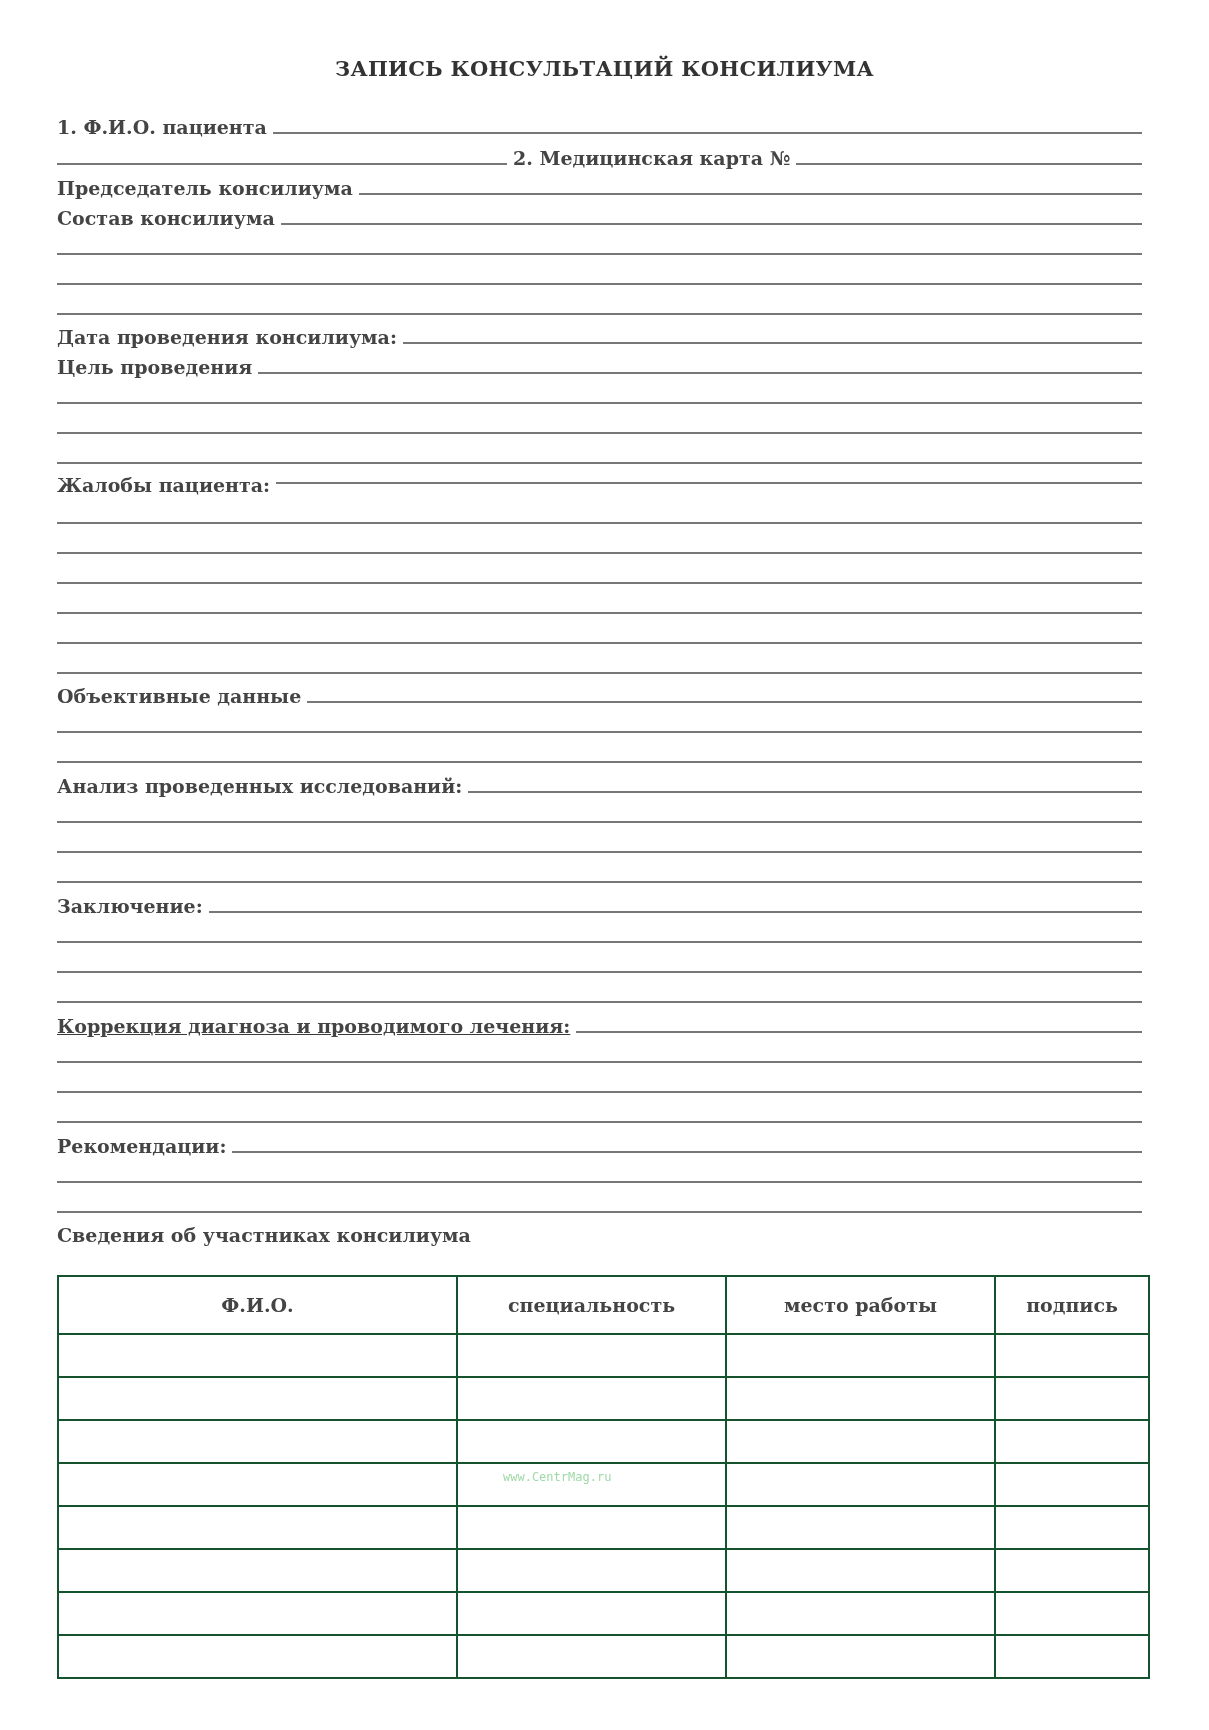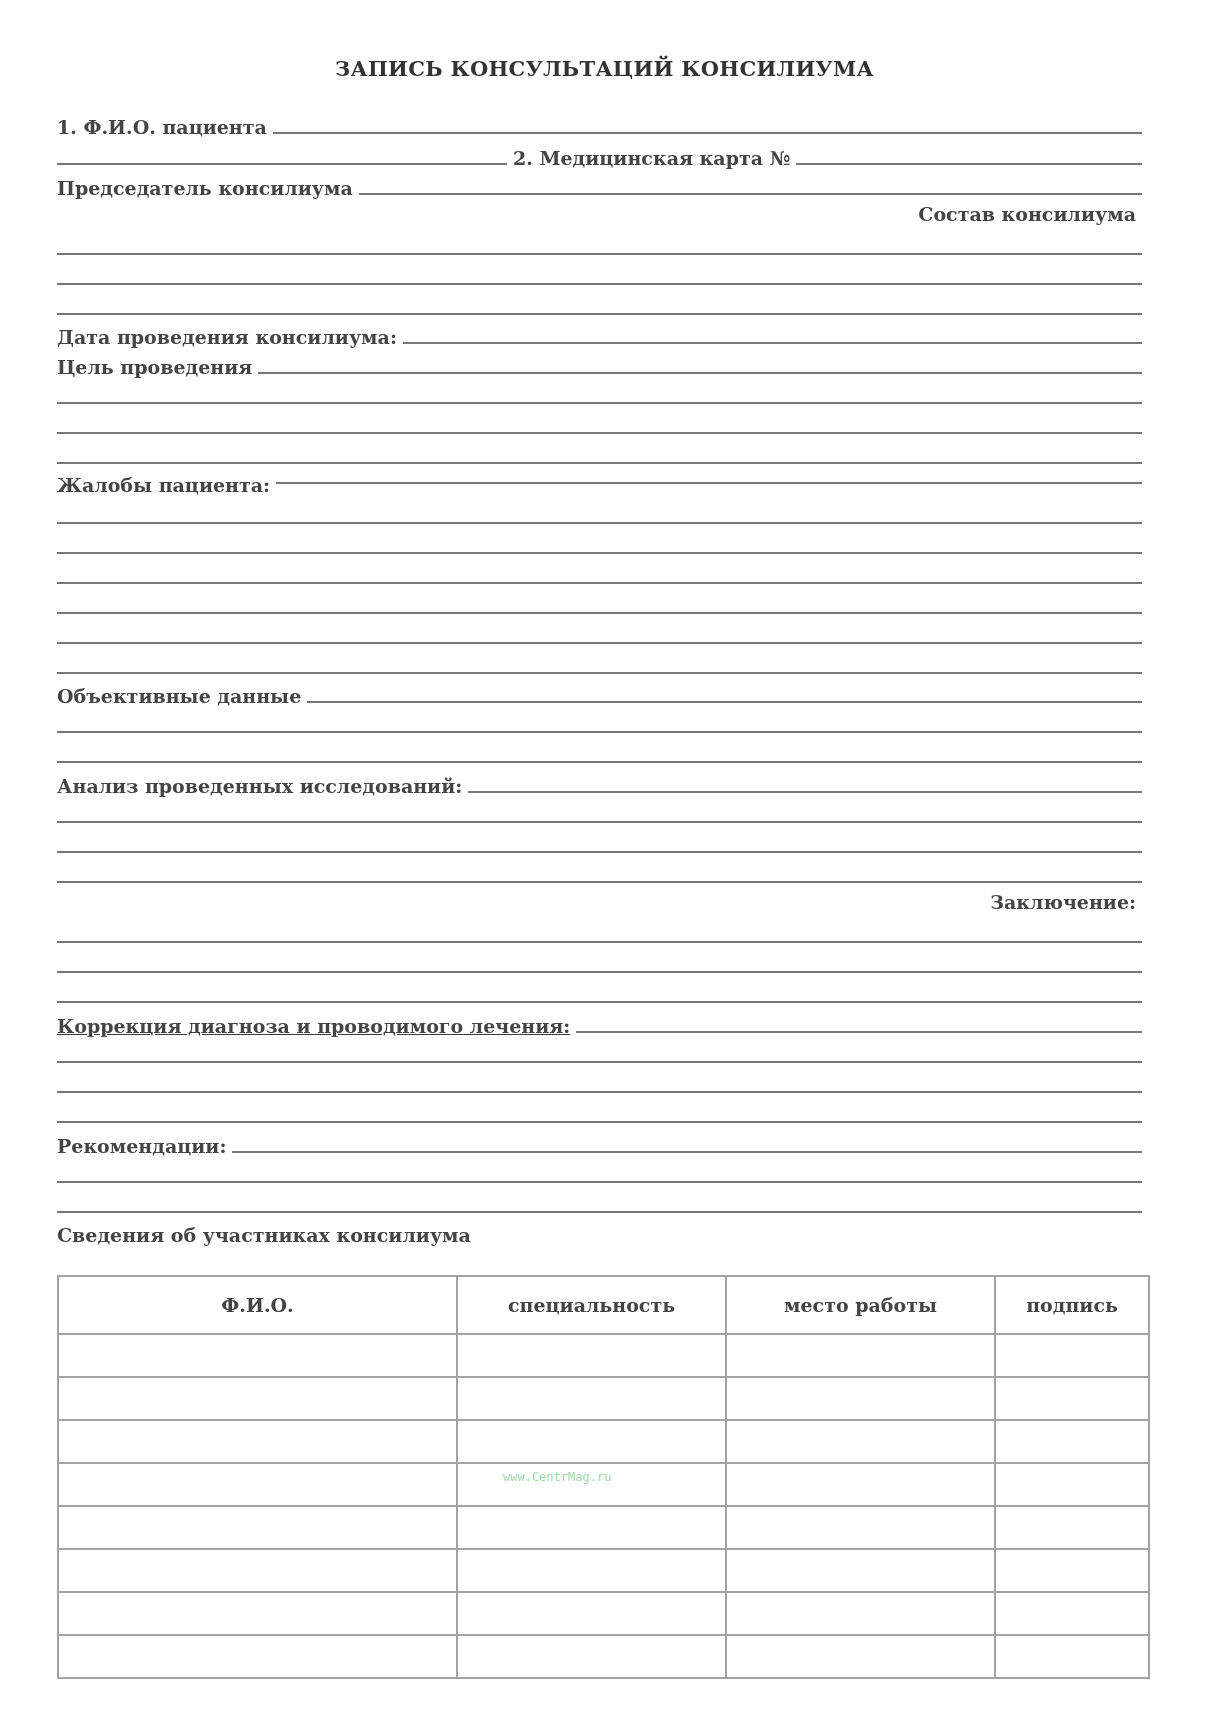--- a/index.html
+++ b/index.html
@@ -8,21 +8,21 @@
   .title { position: absolute; top: 56px; left: 0; width: 1209px; text-align: center;
            font-weight: bold; font-size: 21px; letter-spacing: 0.3px; color: #333; }
   .row { position: absolute; left: 57px; width: 1085px; height: 26px; display: flex; align-items: flex-end; }
   .label { font-weight: bold; font-size: 19px; color: #444; white-space: nowrap; line-height: 22px; padding-right: 6px; }
   .line { flex: 1; border-bottom: 2px solid #777; height: 0; margin-bottom: 4px; }
   .row.blank .line { margin-bottom: 4px; }
   .med-first { width: 450px; flex: none; }
   .label.mid { padding-left: 6px; }
   table.participants { position: absolute; left: 57px; top: 1275px; width: 1093px;
          border-collapse: collapse; }
-  table.participants td, table.participants th { border: 2px solid #a3a3a3; }
+  table.participants td, table.participants th { border: 2px solid #14532d; }
   table.participants th { height: 54px; font-weight: bold; font-size: 19px; color: #444; text-align: center; }
   table.participants td { height: 39px; }
   .watermark { position: absolute; left: 503px; top: 1470px; font-family: "DejaVu Sans Mono", monospace;
                font-size: 12px; color: #9fd9a6; }
 </style>
 </head>
 <body>
 
 <div class="title">ЗАПИСЬ КОНСУЛЬТАЦИЙ КОНСИЛИУМА</div>
 
@@ -33,21 +33,21 @@
 
 <div class="row" style="top:143px;">
   <span class="line med-first"></span>
   <span class="label mid">2. Медицинская карта №</span>
   <span class="line"></span>
 </div>
 <div class="row" style="top:173px;">
   <span class="label">Председатель консилиума</span>
   <span class="line"></span>
 </div>
-<div class="row" style="top:203px;flex-direction:column;">
+<div class="row" style="top:203px;">
   <span class="label">Состав консилиума</span>
   <span class="line"></span>
 </div>
 <div class="row blank" style="top:233px;">
     <span class="line"></span>
   </div>
 <div class="row blank" style="top:263px;">
     <span class="line"></span>
   </div>
 <div class="row blank" style="top:293px;">
@@ -114,21 +114,21 @@
 <div class="row blank" style="top:801px;">
     <span class="line"></span>
   </div>
 <div class="row blank" style="top:831px;">
     <span class="line"></span>
   </div>
 <div class="row blank" style="top:861px;">
     <span class="line"></span>
   </div>
 
-<div class="row" style="top:891px;flex-direction:column;">
+<div class="row" style="top:891px;">
   <span class="label">Заключение:</span>
   <span class="line"></span>
 </div>
 <div class="row blank" style="top:921px;">
     <span class="line"></span>
   </div>
 <div class="row blank" style="top:951px;">
     <span class="line"></span>
   </div>
 <div class="row blank" style="top:981px;">

